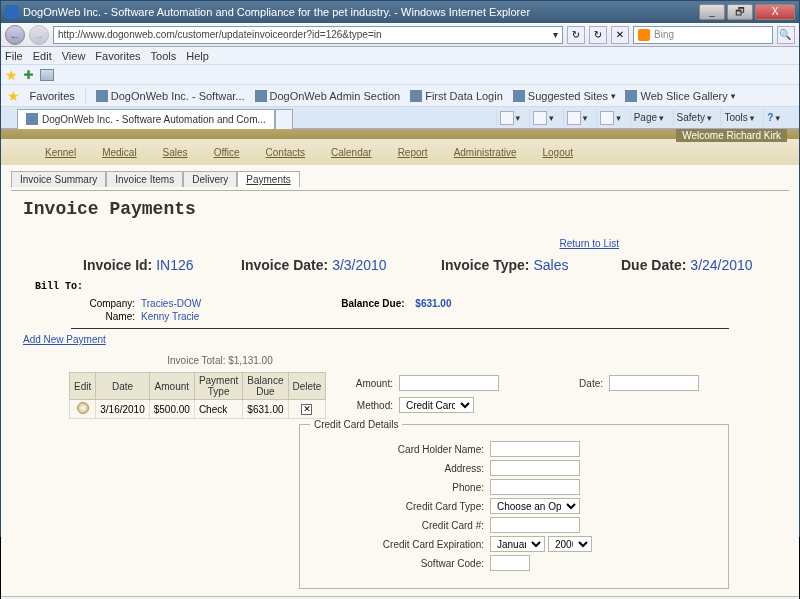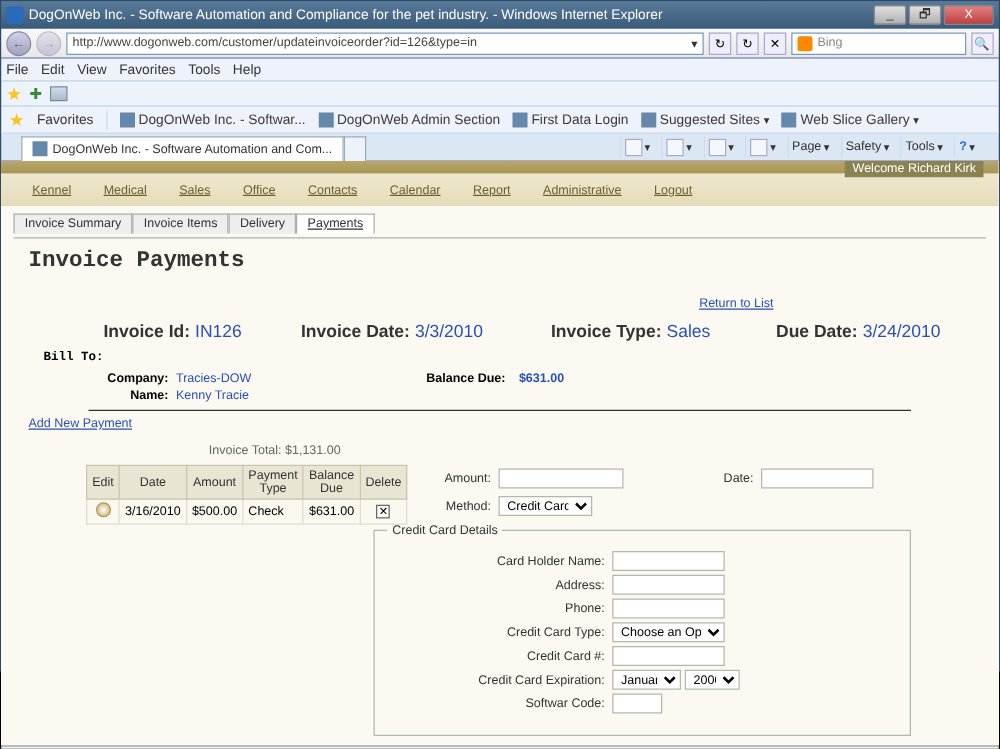--- a/index.html
+++ b/index.html
@@ -28,37 +28,37 @@
   .tabbar { background:#dce7f5; height:22px; display:flex; align-items:center; padding:0 16px; gap:0; border-bottom:1px solid #aac; }
   .tab { background:#fff; border:1px solid #9ab; border-bottom:none; height:20px; padding:0 8px; display:flex; align-items:center; font-size:10px; color:#333; gap:4px; margin-top:2px; }
   .tab .ic { width:12px; height:12px; background:#68a; }
   .tbright { margin-left:auto; display:flex; align-items:center; gap:6px; font-size:10px; color:#333; }
   .tbbtn { display:flex; align-items:center; gap:2px; padding:0 3px; border-left:1px solid #cde; height:18px; }
   .tbbtn .ic { width:14px; height:14px; border:1px solid #aac; background:#f4f8fc; }
   .chev { font-size:9px; color:#333; }
   .content { background:#fff; height: 467px; overflow:auto; position:relative; }
   .banner { background:linear-gradient(#b8a66a,#a89656); height:10px; position:relative; }
   .welcome { position:absolute; right:12px; top:0; color:#fff; font-size:10px; background:#8a8250; padding:1px 6px; }
-  .navmenu { background:linear-gradient(#efe8cf,#e5dbb8); height:26px; display:flex; align-items:center; gap:26px; padding:0 20px 0 25px; font-size:10px; }
+  .navmenu { background:linear-gradient(#efe8cf,#e5dbb8); height:26px; display:flex; align-items:center; gap:26px; padding:0 20px 0 44px; font-size:10px; }
   .navmenu a { color:#6b6030; text-decoration:underline; }
   .page { padding:6px 10px 10px 10px; background:#fbf9f2; min-height:430px; }
   .subtabs { display:flex; gap:0; margin-bottom:4px; }
   .subtab { border:1px solid #b0b0b0; background:#eee; padding:2px 8px; font-size:10px; color:#333; border-bottom:none; }
   .subtab.active { background:#fff;text-decoration:underline; }
   .subtabline { border-bottom:1px solid #b0b0b0; margin-top:-1px; margin-bottom:8px; }
   h1.pay { font-family:"Courier New", monospace; font-size:18px; font-weight:bold; color:#333; margin:4px 0 18px 12px; }
   .retlink { text-align:right; padding-right:170px; margin-bottom:8px; }
   a.link { color:#2a4fb8; text-decoration:underline; font-size:10px; }
   .inforow { display:flex; gap:0; padding-left:72px; }
   .infocell { display:flex; gap:4px; font-size:14px; }
   .infocell .lab { font-weight:bold; color:#333; }
   .infocell .val { color:#2a4fb8; }
   .billto { font-weight:bold; font-size:10px; margin:8px 0 6px 24px;font-family:Liberation Mono, monospace; }
   .comp { display:flex; align-items:center; font-size:10px; padding-left:60px; margin:2px 0; }
-  .comp .lab { width:70px; text-align:right; font-weight:bold; padding-right:6px; }
+  .comp .lab { width:70px; text-align:right; font-weight:normal; padding-right:6px; }
   .comp .val { color:#2a4fb8; }
   .balcell { margin-left:140px; font-weight:bold; }
   .balcell .lab2 { font-weight:bold; }
   .balcell .val2 { color:#2a4fb8; margin-left:8px; }
   .hr { border:none; border-top:1px solid #333; margin:6px 60px 4px 60px; }
   .addpay { margin:2px 0 10px 12px; }
   .addpay a { color:#2a4fb8; text-decoration:underline; font-size:10px; }
   .invtotal { text-align:center; font-size:10px; color:#666; margin:10px 0 6px -360px; }
   .split { display:flex; gap:18px; }
   .leftcol { width:270px; }

